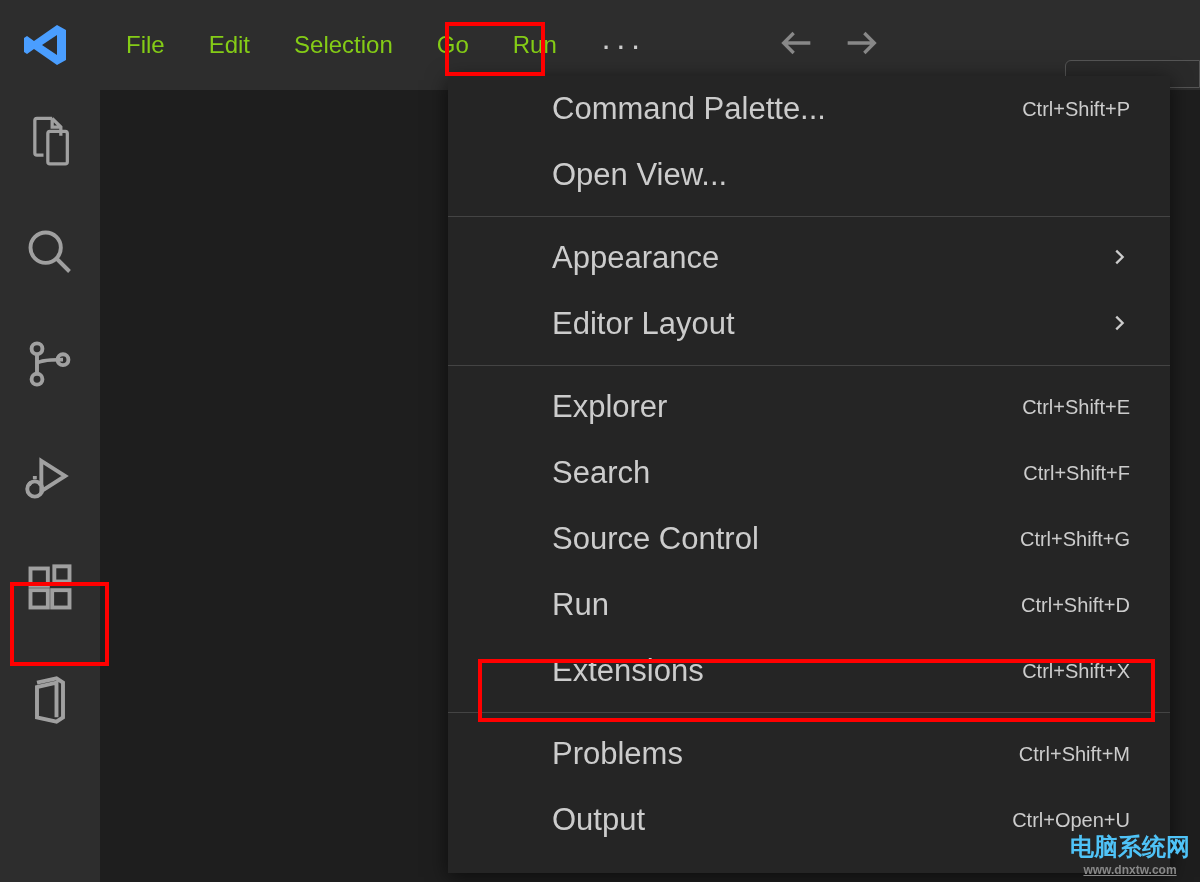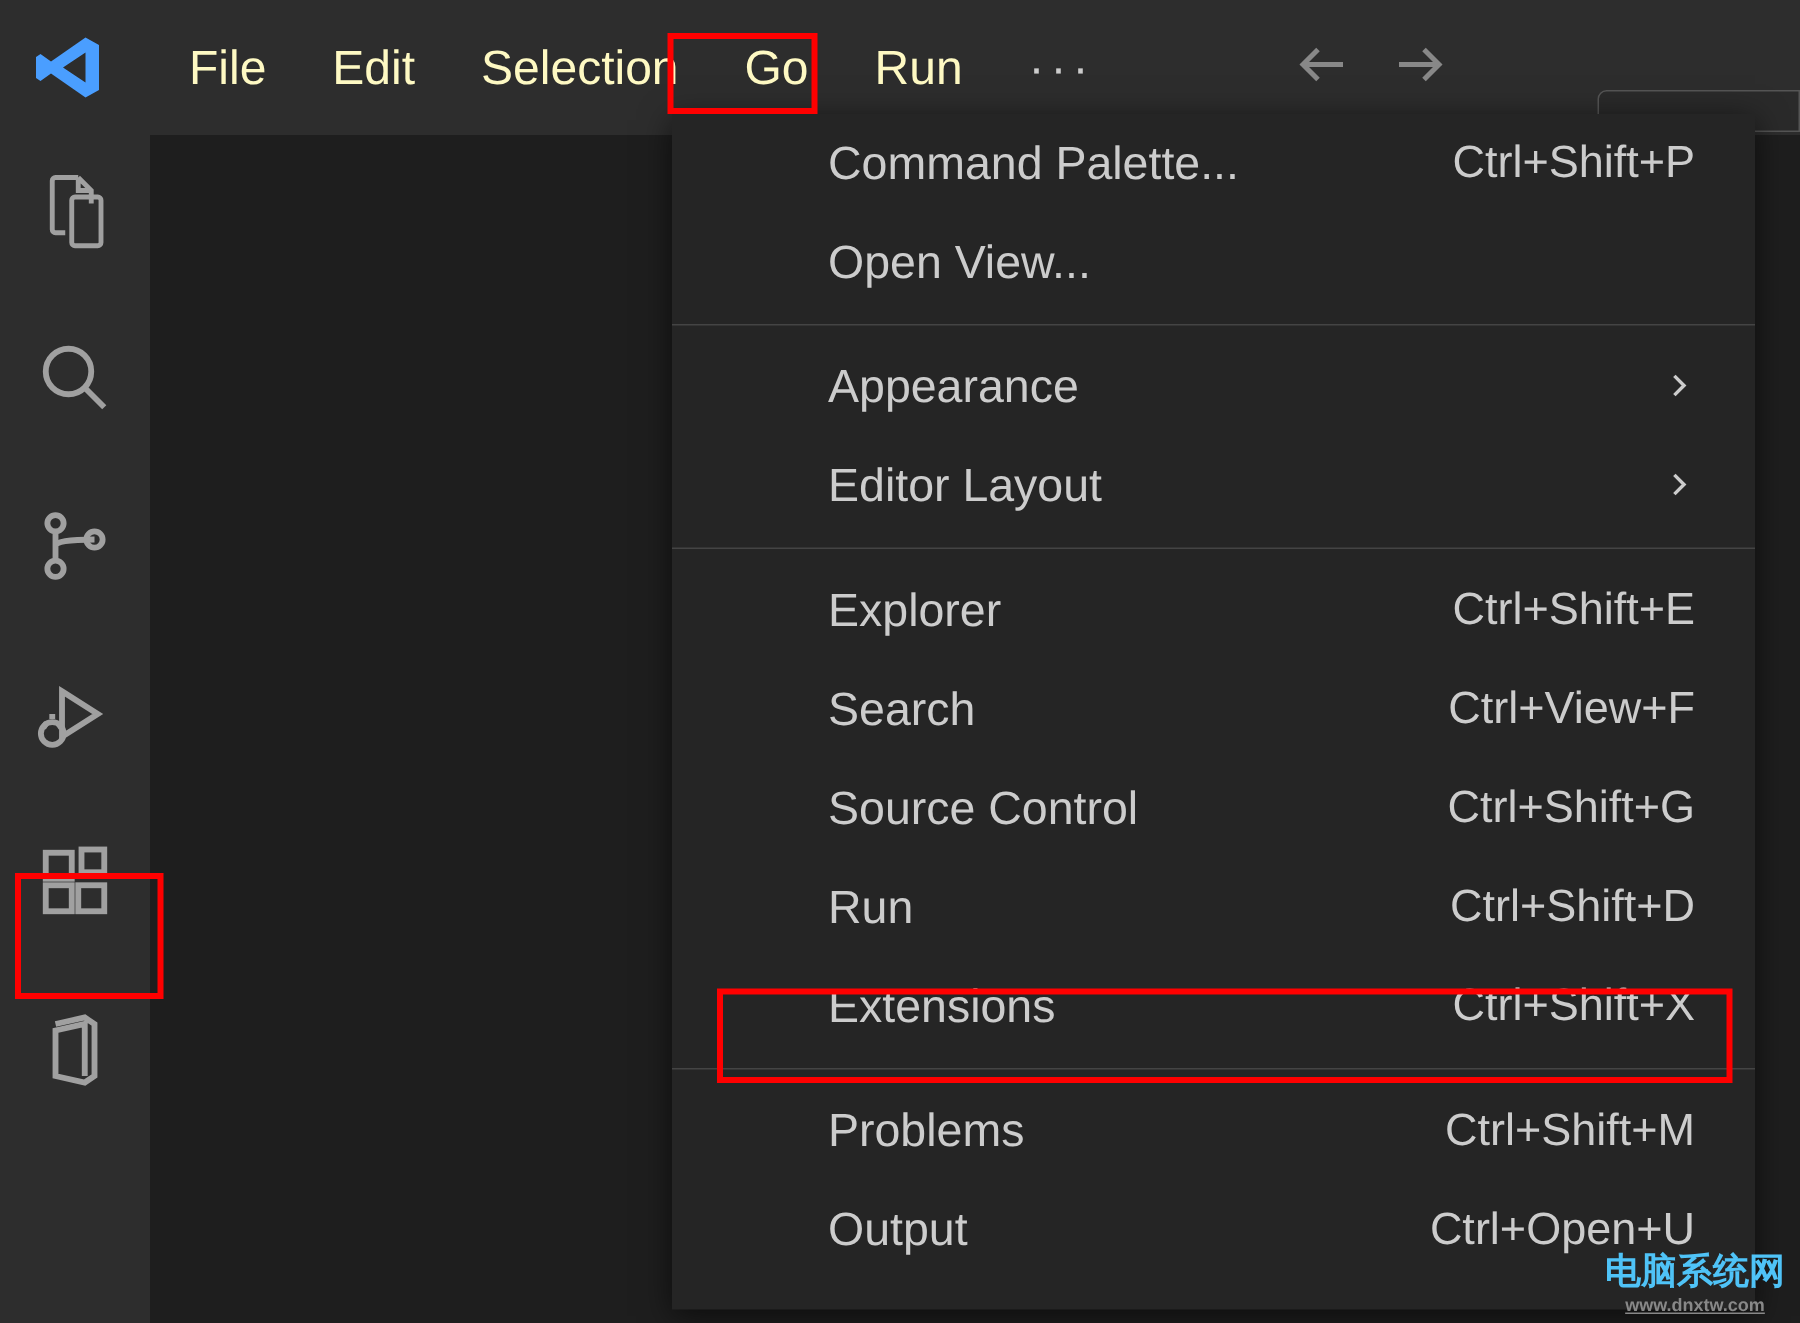--- a/index.html
+++ b/index.html
@@ -25,22 +25,22 @@
     align-items: center;
     justify-content: center;
   }
   .menubar {
     display: flex;
     align-items: center;
     margin-left: 34px;
     gap: 0;
   }
   .menu-item {
-    color: #fef9c3;
-    font-size: 32px;
+    color: #84cc16;
+    font-size: 24px;
     padding: 12px 22px;
     cursor: pointer;
     border-radius: 6px;
   }
   .menu-item.active {
     background: #3a3a3a;
   }
   .menu-overflow {
     color: #cccccc;
     font-size: 32px;
@@ -107,21 +107,21 @@
     justify-content: space-between;
     height: 66px;
     padding: 0 40px 0 66px;
     color: #cccccc;
     font-size: 31px;
     cursor: pointer;
     margin-left: 38px;
   }
   .dropdown-item .shortcut {
     color: #cccccc;
-    font-size: 30px;
+    font-size: 20px;
   }
   .dropdown-divider {
     height: 1px;
     background: #444444;
     margin: 8px 0;
   }
   .submenu-arrow {
     color: #cccccc;
   }
   .submenu-arrow svg { width: 22px; height: 22px; }
@@ -286,21 +286,21 @@
         </svg>
     </span>
   </div>
   <div class="dropdown-divider"></div>
   <div class="dropdown-item">
     <span>Explorer</span>
     <span class="shortcut">Ctrl+Shift+E</span>
   </div>
   <div class="dropdown-item">
     <span>Search</span>
-    <span class="shortcut">Ctrl+View+F</span>
+    <span class="shortcut">Ctrl+Shift+F</span>
   </div>
   <div class="dropdown-item">
     <span>Source Control</span>
     <span class="shortcut">Ctrl+Shift+G</span>
   </div>
   <div class="dropdown-item">
     <span>Run</span>
     <span class="shortcut">Ctrl+Shift+D</span>
   </div>
   <div class="dropdown-item">

